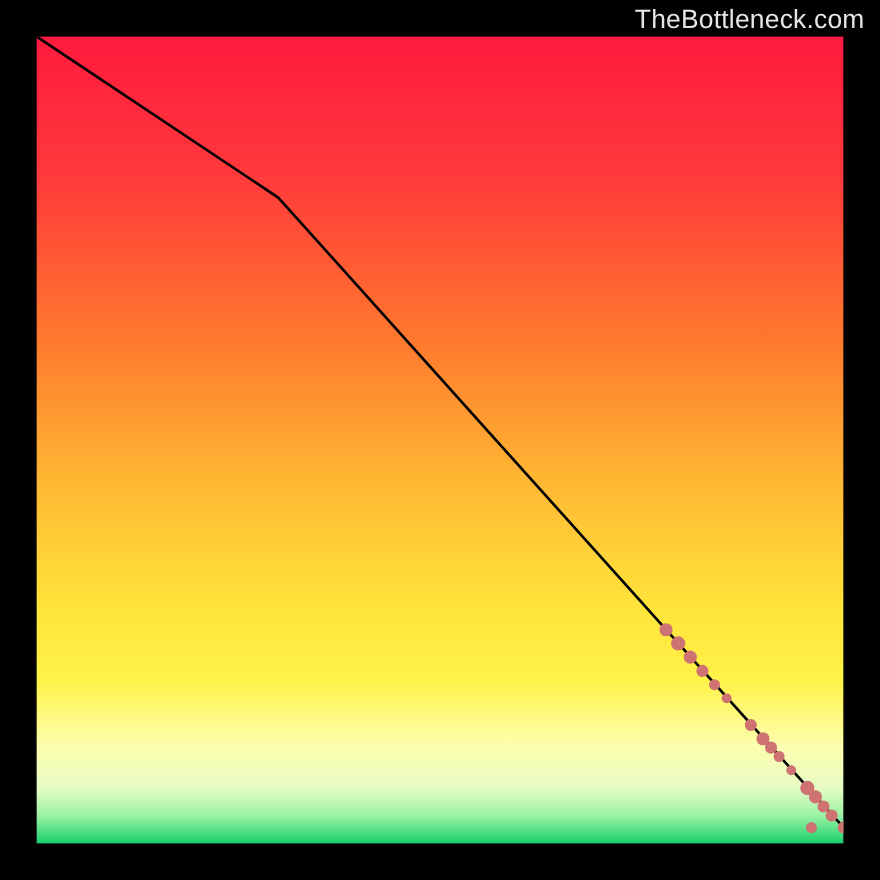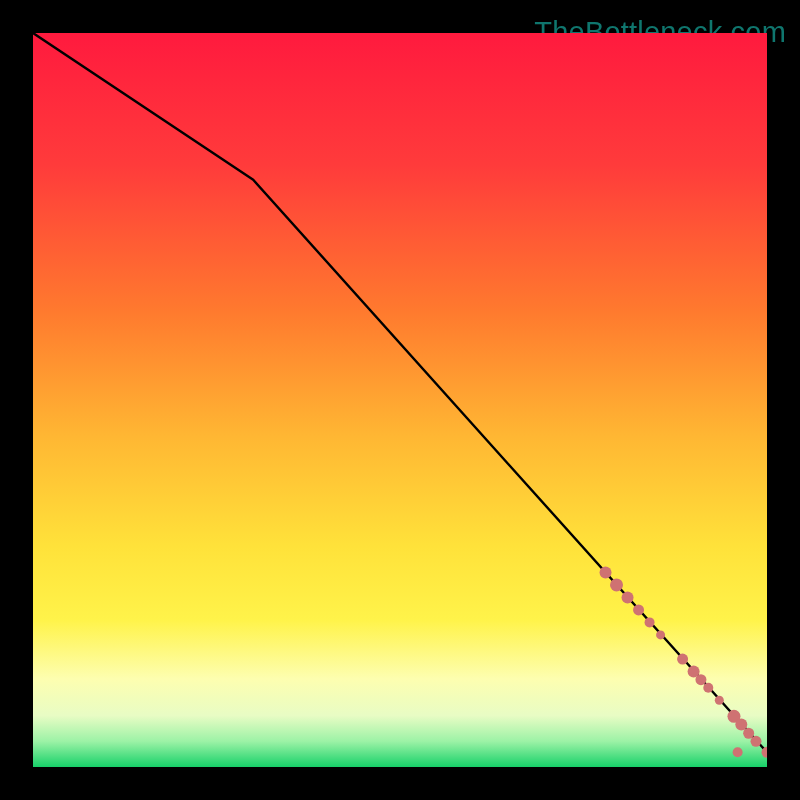--- a/index.html
+++ b/index.html
@@ -12,24 +12,24 @@
     font-family: Arial, Helvetica, sans-serif;
   }
   .frame {
     position: relative;
     width: 800px;
     height: 800px;
     background: #000;
   }
   .watermark {
     position: absolute;
-    top: 16px;
+    top: 4px;
     right: 14px;
-    color: #0f766e;
-    font-size: 29px;
+    color: #e5e5e5;
+    font-size: 24px;
     font-weight: 500;
     letter-spacing: 0.2px;
     user-select: none;
   }
   .plot {
     position: absolute;
     left: 33px;
     top: 33px;
     width: 734px;
     height: 734px;

